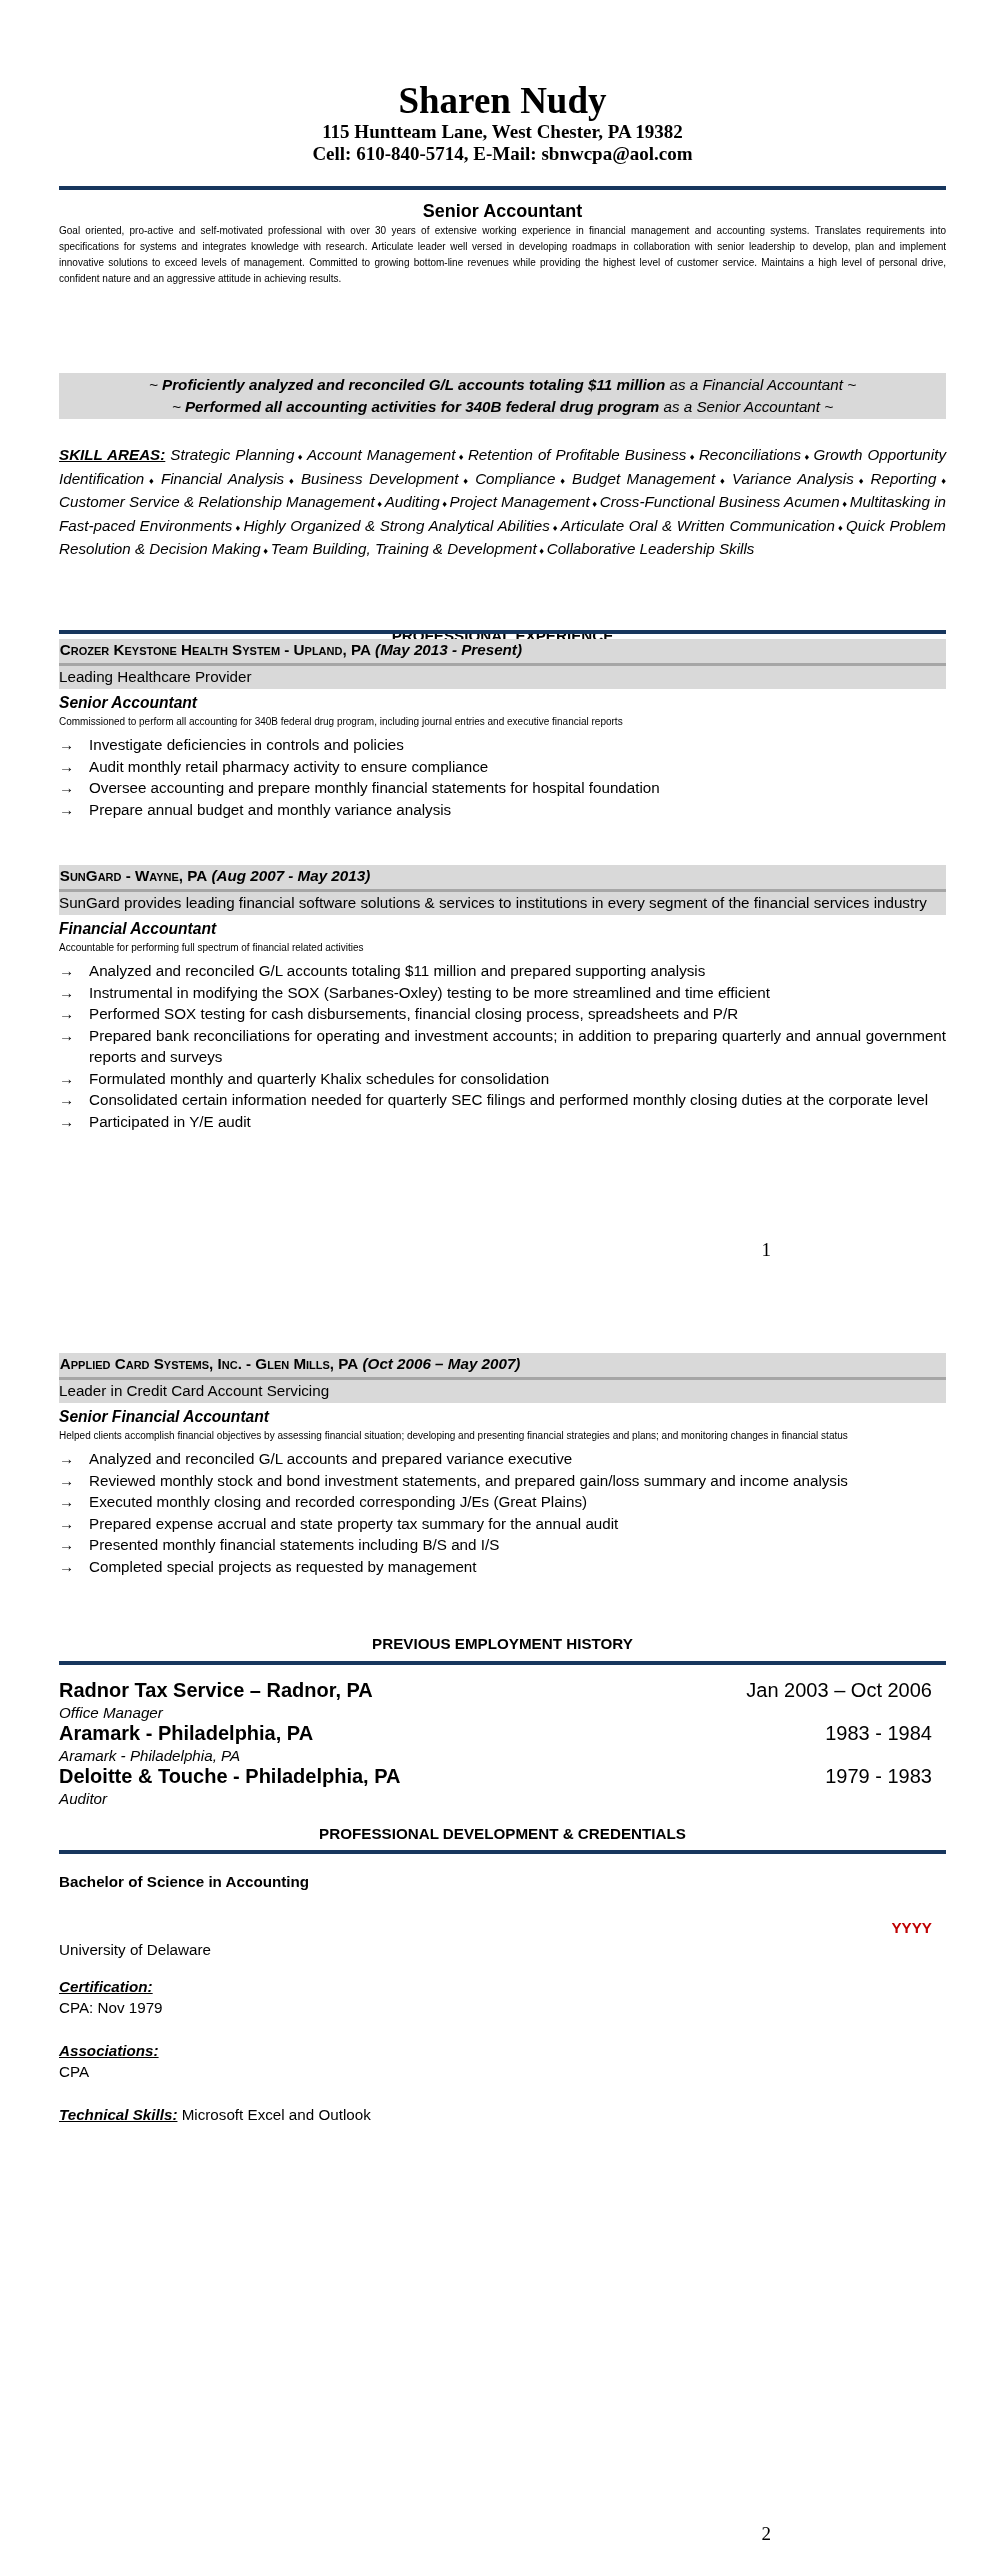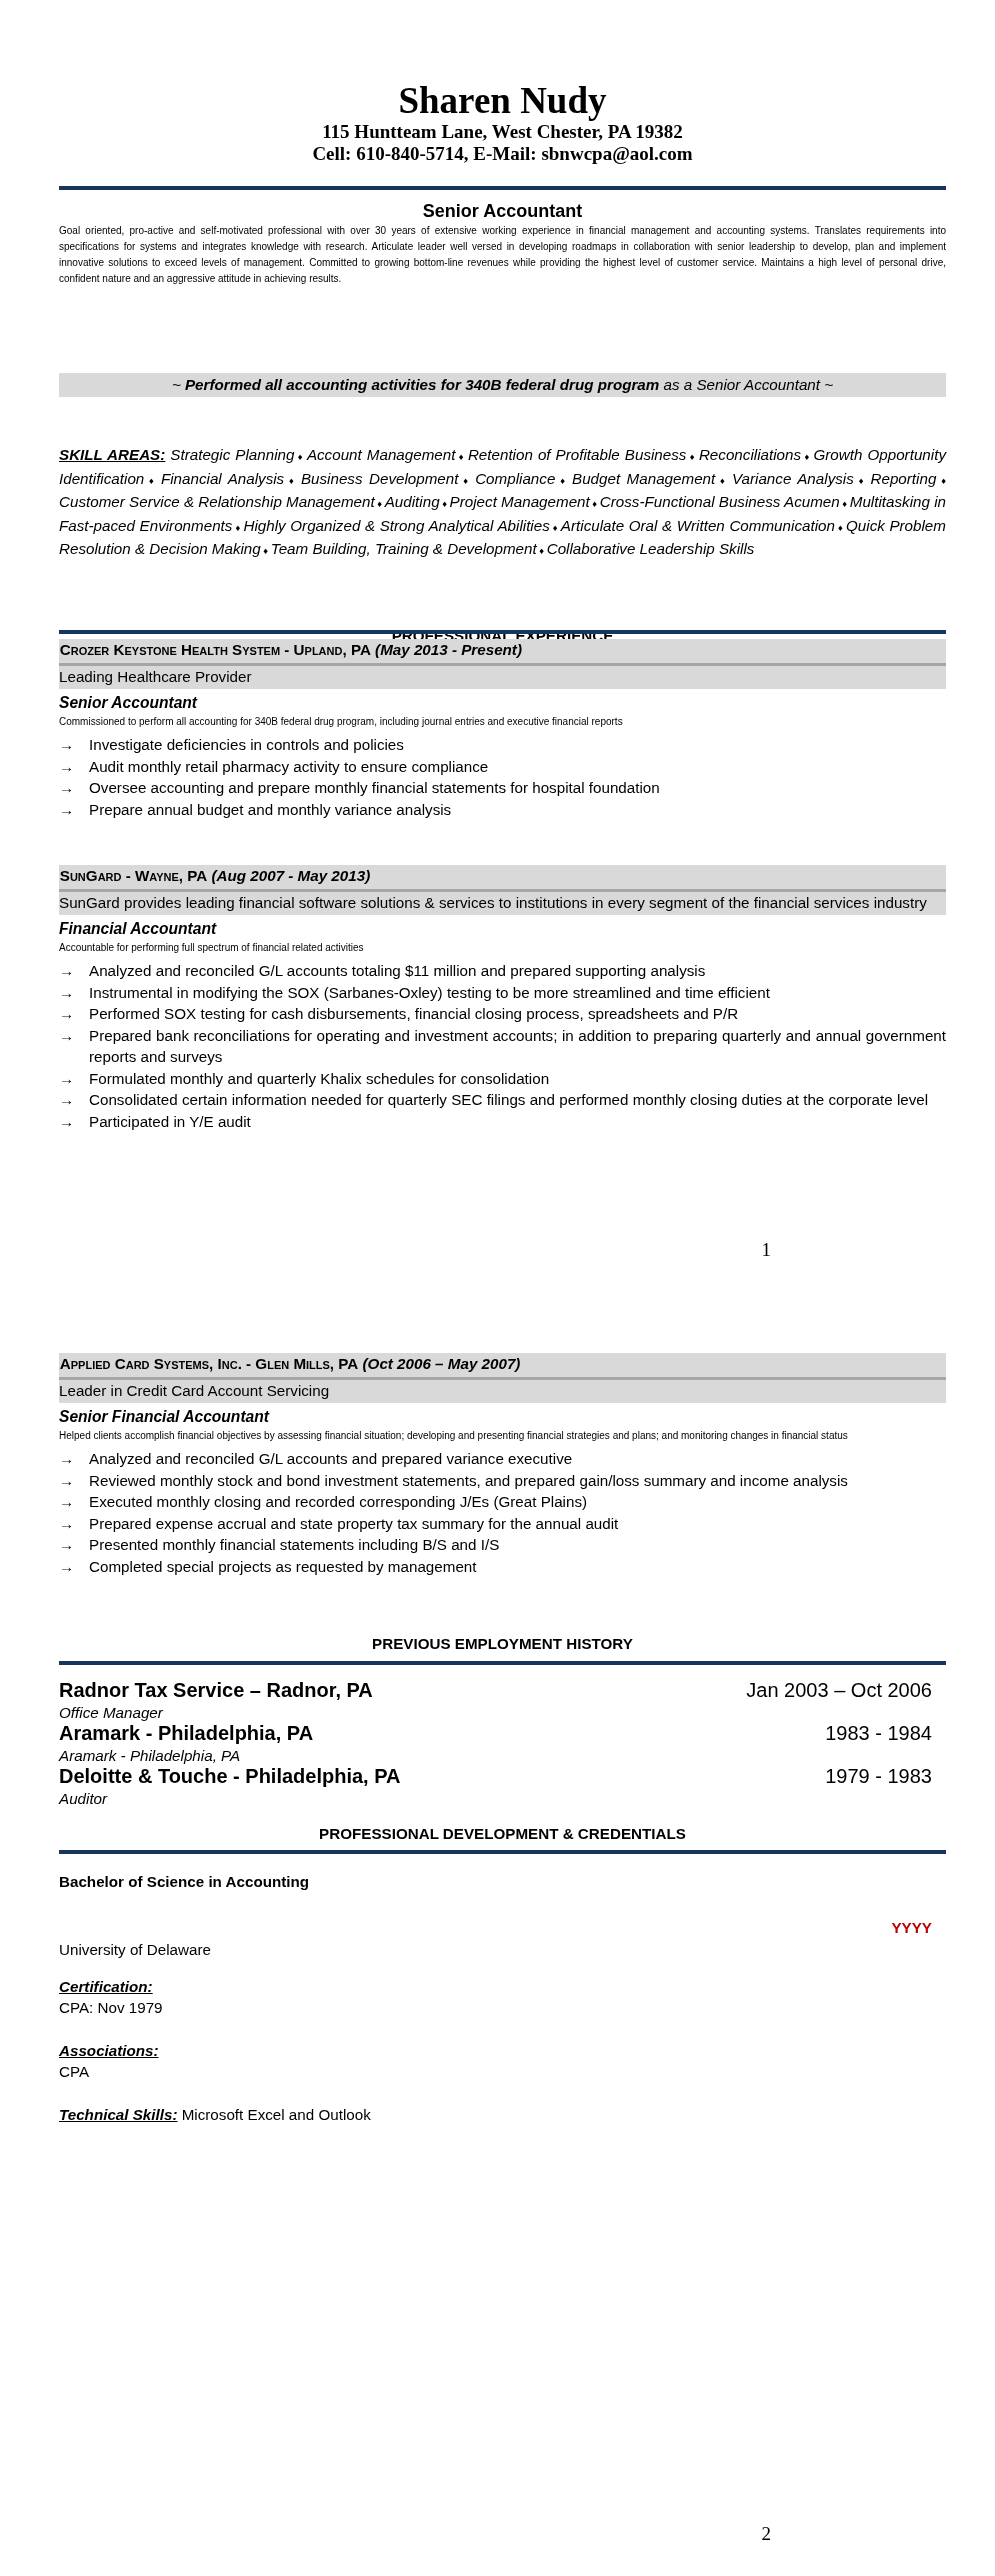--- a/index.html
+++ b/index.html
@@ -52,20 +52,21 @@
   <div class="content" style="top:186px;">
       <div class="rule"></div>
     </div>
 
   <div class="content sans" style="top:200px;">
     <div class="title center">Senior Accountant</div>
     <div class="body-text">Goal oriented, pro-active and self-motivated professional with over 30 years of extensive working experience in financial management and accounting systems. Translates requirements into specifications for systems and integrates knowledge with research. Articulate leader well versed in developing roadmaps in collaboration with senior leadership to develop, plan and implement innovative solutions to exceed levels of management. Committed to growing bottom-line revenues while providing the highest level of customer service. Maintains a high level of personal drive, confident nature and an aggressive attitude in achieving results.</div>
   </div>
 
   <div class="content sans highlight" style="top:373px;">
+    <div><span>~ </span><b>Proficiently analyzed and reconciled G/L accounts totaling $11 million</b><span> as a Financial Accountant ~</span></div>
     <div><span>~ </span><b>Performed all accounting activities for 340B federal drug program</b><span> as a Senior Accountant ~</span></div>
   </div>
 
   <div class="content sans skills" style="top:444px;">
     <span class="label">SKILL AREAS:</span>
     <span id="skill-list"><span>Strategic Planning</span><span style="font-style: normal; font-size: 9.4px;"> ♦ </span><span>Account Management</span><span style="font-style: normal; font-size: 9.4px;"> ♦ </span><span>Retention of Profitable Business</span><span style="font-style: normal; font-size: 9.4px;"> ♦ </span><span>Reconciliations</span><span style="font-style: normal; font-size: 9.4px;"> ♦ </span><span>Growth Opportunity Identification</span><span style="font-style: normal; font-size: 9.4px;"> ♦ </span><span>Financial Analysis</span><span style="font-style: normal; font-size: 9.4px;"> ♦ </span><span>Business Development</span><span style="font-style: normal; font-size: 9.4px;"> ♦ </span><span>Compliance</span><span style="font-style: normal; font-size: 9.4px;"> ♦ </span><span>Budget Management</span><span style="font-style: normal; font-size: 9.4px;"> ♦ </span><span>Variance Analysis</span><span style="font-style: normal; font-size: 9.4px;"> ♦ </span><span>Reporting</span><span style="font-style: normal; font-size: 9.4px;"> ♦ </span><span>Customer Service &amp; Relationship Management</span><span style="font-style: normal; font-size: 9.4px;"> ♦ </span><span>Auditing</span><span style="font-style: normal; font-size: 9.4px;"> ♦ </span><span>Project Management</span><span style="font-style: normal; font-size: 9.4px;"> ♦ </span><span>Cross-Functional Business Acumen</span><span style="font-style: normal; font-size: 9.4px;"> ♦ </span><span>Multitasking in Fast-paced Environments</span><span style="font-style: normal; font-size: 9.4px;"> ♦ </span><span>Highly Organized &amp; Strong Analytical Abilities</span><span style="font-style: normal; font-size: 9.4px;"> ♦ </span><span>Articulate Oral &amp; Written Communication</span><span style="font-style: normal; font-size: 9.4px;"> ♦ </span><span>Quick Problem Resolution &amp; Decision Making</span><span style="font-style: normal; font-size: 9.4px;"> ♦ </span><span>Team Building, Training &amp; Development</span><span style="font-style: normal; font-size: 9.4px;"> ♦ </span><span>Collaborative Leadership Skills</span></span>
   </div>
 
   <div class="content sans" style="top:602px;margin-top:24px;">
     <div class="sec-head">PROFESSIONAL EXPERIENCE</div>

